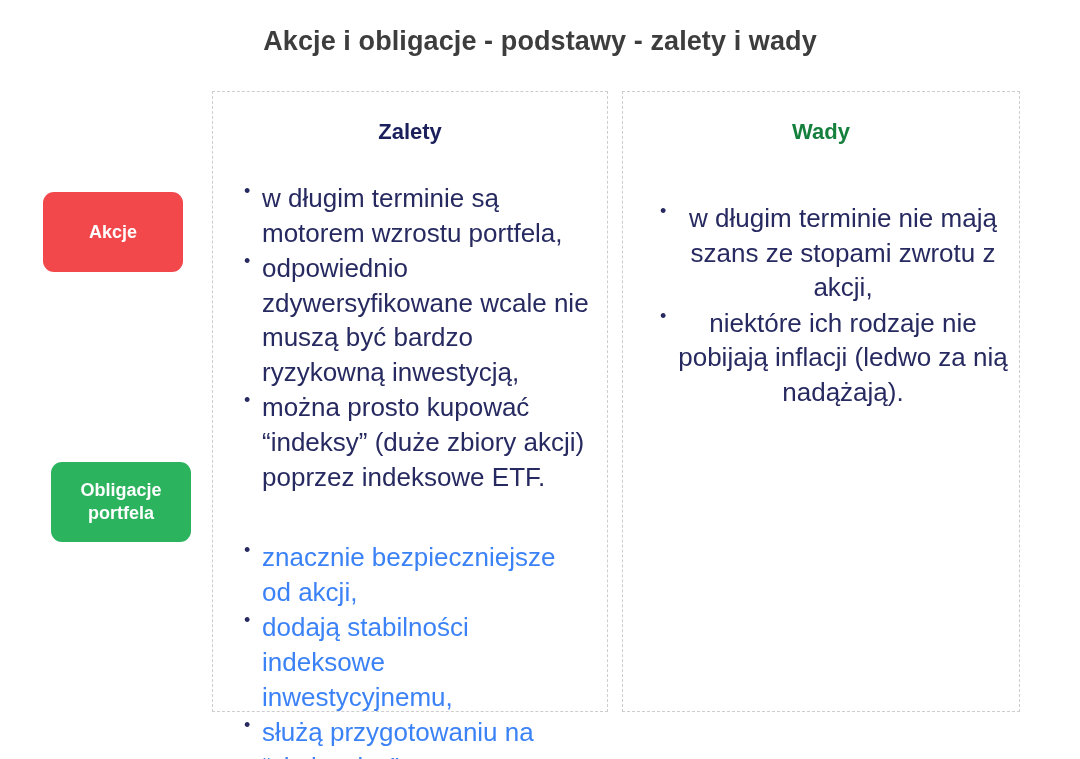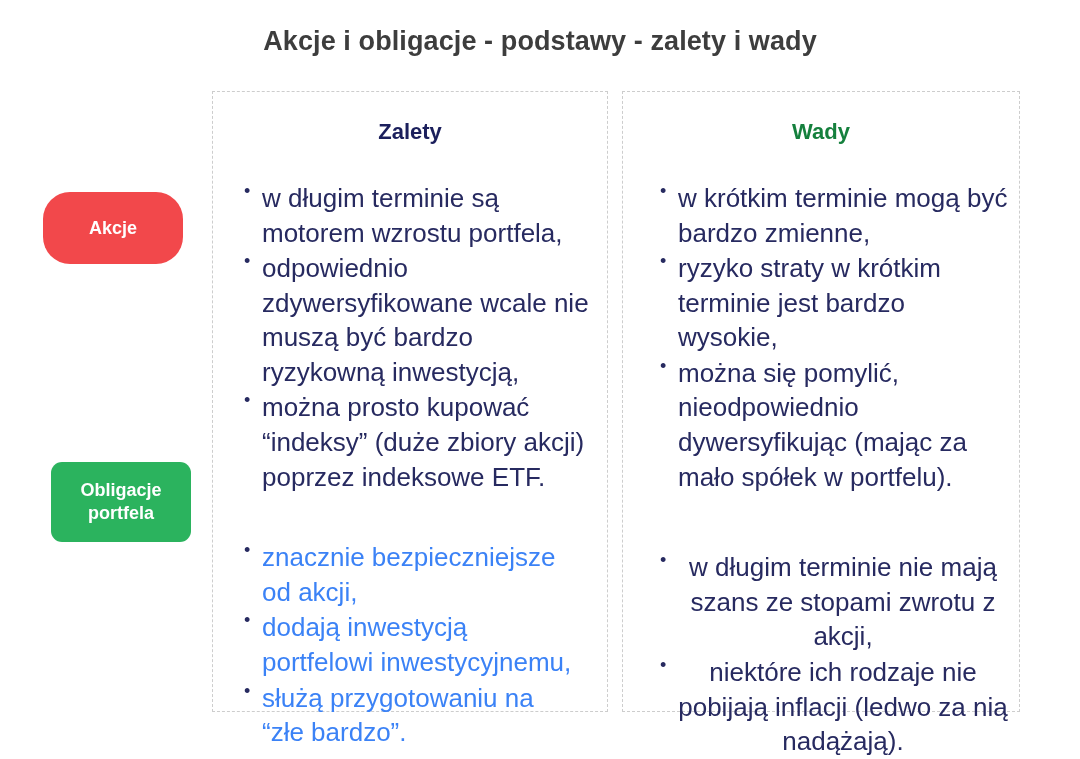--- a/index.html
+++ b/index.html
@@ -47,22 +47,21 @@
     text-align: center;
     display: flex;
     align-items: center;
     justify-content: center;
     line-height: 1.26;
     box-sizing: border-box;
     padding: 4px 6px;
   }
   .badge-akcje {
     top: 104px;
-    height: 72px;
-    border-radius: 27px;
+    height: 80px;
   }
   .badge-obligacje {
     top: 374px;
     height: 80px;
   }
   .badge-line { display: block; }
 
   
   .panels {
     position: absolute;
@@ -154,36 +153,29 @@
       <ul class="bullets">
         <li>w długim terminie są motorem wzrostu portfela,</li>
         <li>odpowiednio zdywersyfikowane wcale nie muszą być bardzo ryzykowną inwestycją,</li>
         <li>można prosto kupować “indeksy” (duże zbiory akcji) poprzez indeksowe ETF.</li>
       </ul>
     </div>
 
     <div class="group group-2" style="color: #3b82f6;">
       <ul class="bullets">
         <li>znacznie bezpieczniejsze od akcji,</li>
-        <li>dodają inwestycją portfelowi inwestycyjnemu,</li>
+        <li>dodają stabilności indeksowe inwestycyjnemu,</li>
         <li>służą przygotowaniu na “złe bardzo”.</li>
       </ul>
     </div>
   </div>
 
   <div class="panel panel-wady" style="border-color: rgb(205, 205, 205);">
     <div class="panel-title" style="color: #15803d;">Wady</div>
 
-    <div class="group group-1" style="color: rgb(39, 42, 96);">
-      <ul class="bullets">
-        <li>w krótkim terminie mogą być bardzo zmienne,</li>
-        <li>ryzyko straty w krótkim terminie jest bardzo wysokie,</li>
-        <li>można się pomylić, nieodpowiednio dywersyfikując (mając za mało spółek w portfelu).</li>
-      </ul>
-    </div>
 
     <div class="group group-2" style="color: rgb(39, 42, 96); text-align: center;">
       <ul class="bullets">
         <li>w długim terminie nie mają szans ze stopami zwrotu z akcji,</li>
         <li>niektóre ich rodzaje nie pobijają inflacji (ledwo za nią nadążają).</li>
       </ul>
     </div>
   </div>
 
 </div>

